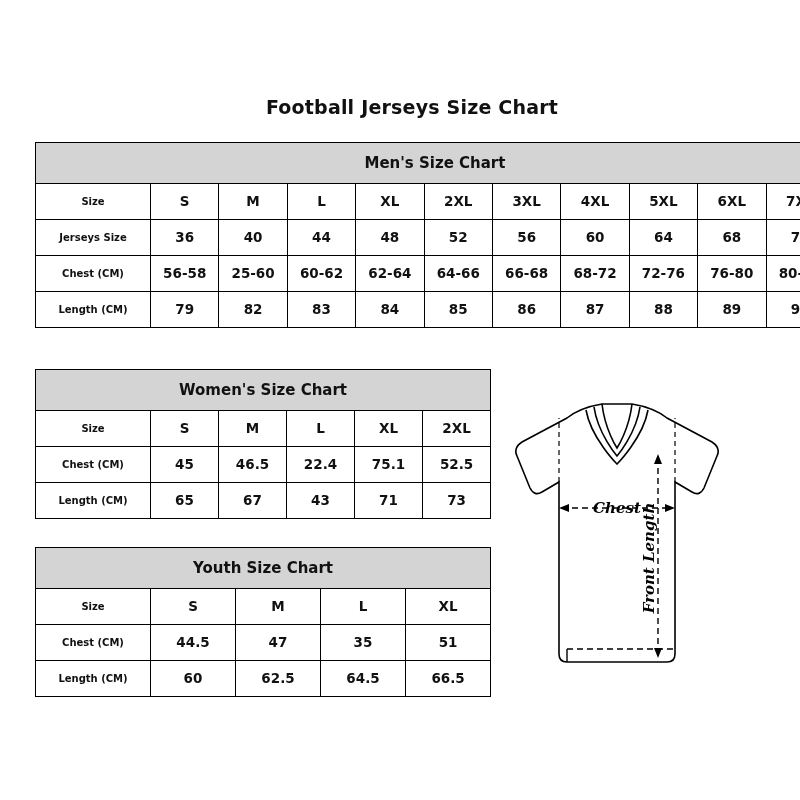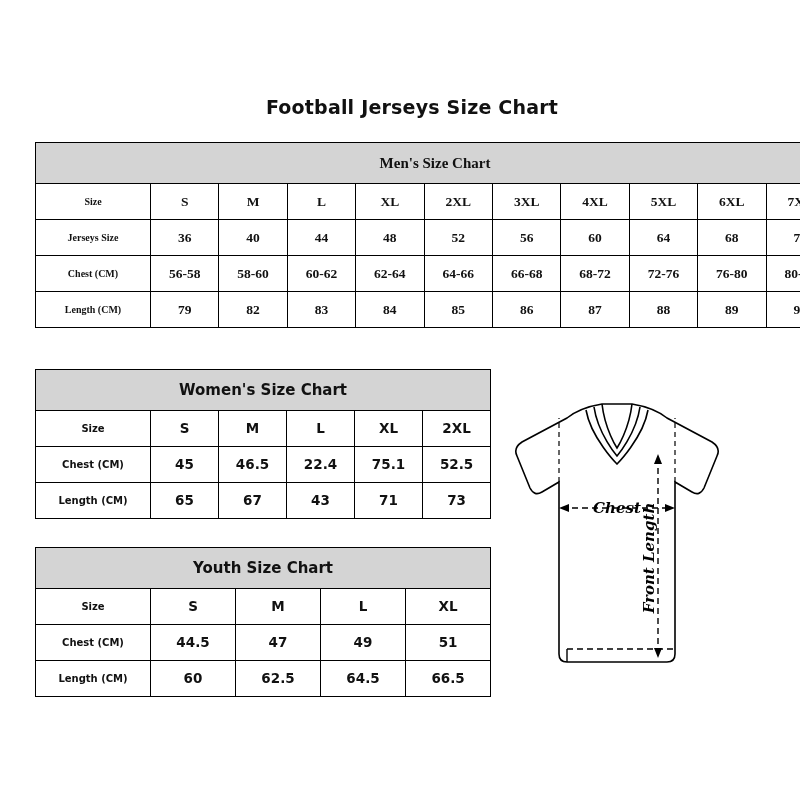--- a/index.html
+++ b/index.html
@@ -56,21 +56,20 @@
   table.size-table .row-label {
     font-size: 10px;
   }
 
   
   #mens-wrap {
     position: absolute;
     left: 35px;
     top: 142px;
     width: 731px;
-    font-family: Liberation Serif, serif;
   }
   #mens-wrap table { width: 731px; }
   #mens-wrap col.lbl { width: 115px; }
   #mens-wrap col.val { width: 68.4px; }
 
   
   #womens-wrap {
     position: absolute;
     left: 35px;
     top: 369px;
@@ -156,21 +155,21 @@
         <td>52</td>
         <td>56</td>
         <td>60</td>
         <td>64</td>
         <td>68</td>
         <td>72</td>
       </tr>
       <tr>
         <td class="row-label">Chest (CM)</td>
         <td>56-58</td>
-        <td>58-60</td>
+        <td>25-60</td>
         <td>60-62</td>
         <td>62-64</td>
         <td>64-66</td>
         <td>66-68</td>
         <td>68-72</td>
         <td>72-76</td>
         <td>76-80</td>
         <td>80-84</td>
       </tr>
       <tr>
@@ -249,21 +248,21 @@
         <td class="row-label">Size</td>
         <td>S</td>
         <td>M</td>
         <td>L</td>
         <td>XL</td>
       </tr>
       <tr>
         <td class="row-label">Chest (CM)</td>
         <td>44.5</td>
         <td>47</td>
-        <td>49</td>
+        <td>35</td>
         <td>51</td>
       </tr>
       <tr>
         <td class="row-label">Length (CM)</td>
         <td>60</td>
         <td>62.5</td>
         <td>64.5</td>
         <td>66.5</td>
       </tr>
     </tbody>

